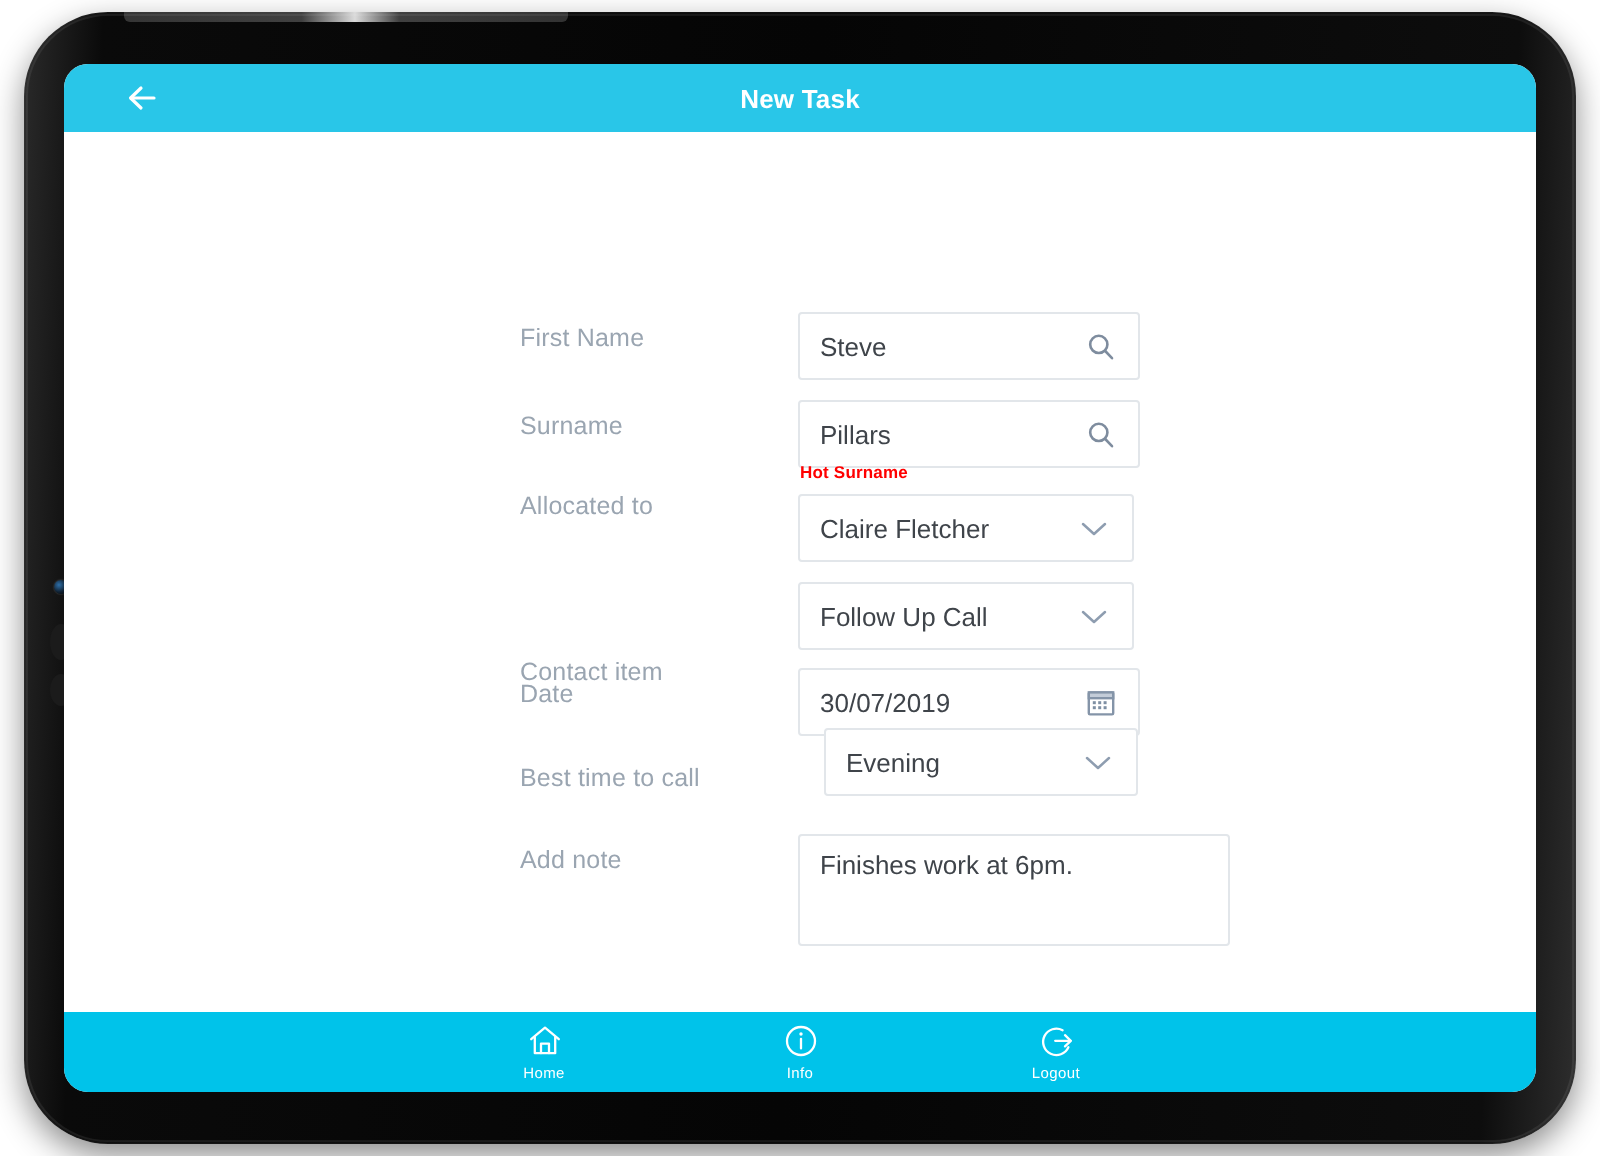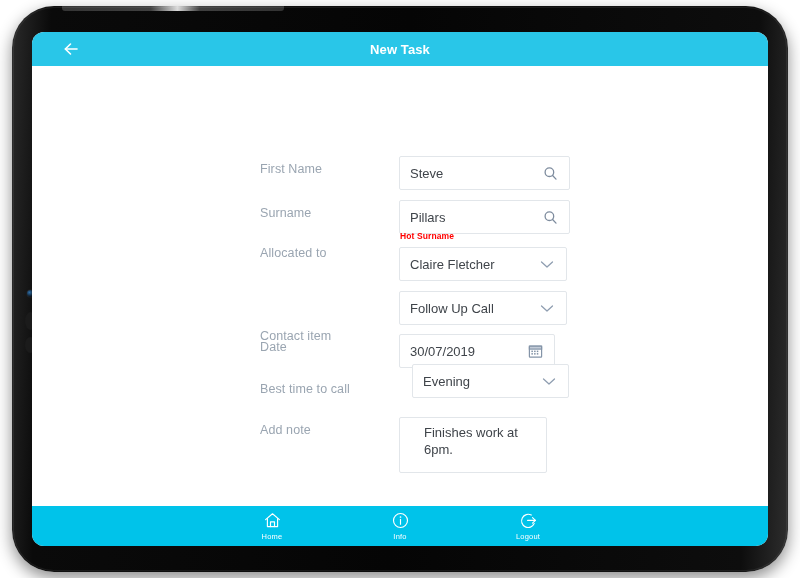--- a/index.html
+++ b/index.html
@@ -155,26 +155,26 @@
     height: 18px;
     cursor: pointer;
   }
   .field-icon svg { display: block; }
 
   
   #first-name-control  { top: 52px;  width: 171px; height: 28px; }
   #surname-control     { top: 96px;  width: 171px; height: 28px; }
   #allocated-control   { top: 143px; width: 168px; height: 28px; }
   #contact-control     { top: 187px; width: 168px; height: 28px; justify-content: space-between; }
-  #date-control        { top: 230px; width: 156px; height: 28px; }
+  #date-control        { top: 230px; width: 171px; height: 28px; }
   #besttime-control    { top: 260px; width: 157px; height: 28px; margin-left: 13px; }
   #note-control        {
-    top: 313px; width: 148px; height: 56px;
+    top: 313px; width: 216px; height: 56px;
     align-items: flex-start;
-    padding: 7px 24px;
+    padding: 7px 10px;
   }
   #note-control .field-value { white-space: normal; line-height: 1.3; }
 
   .hot-prospect {
     position: absolute;
     left: 368px;
     top: 127px;
     font-size: 8.5px;
     font-weight: bold;
     color: #ff0000;

